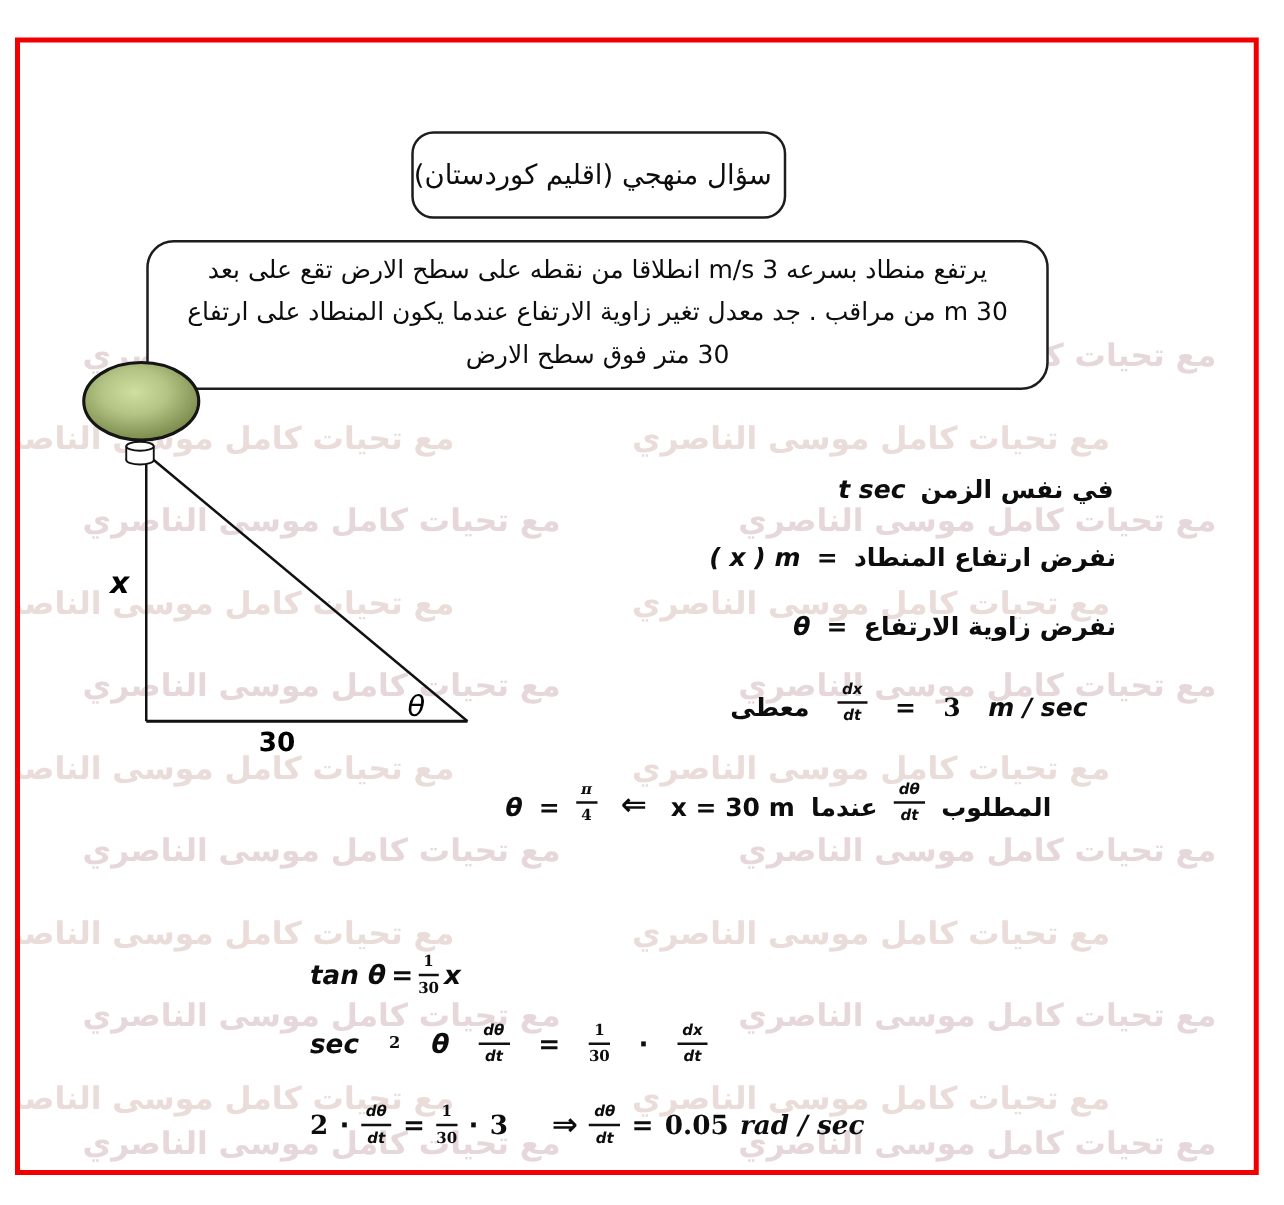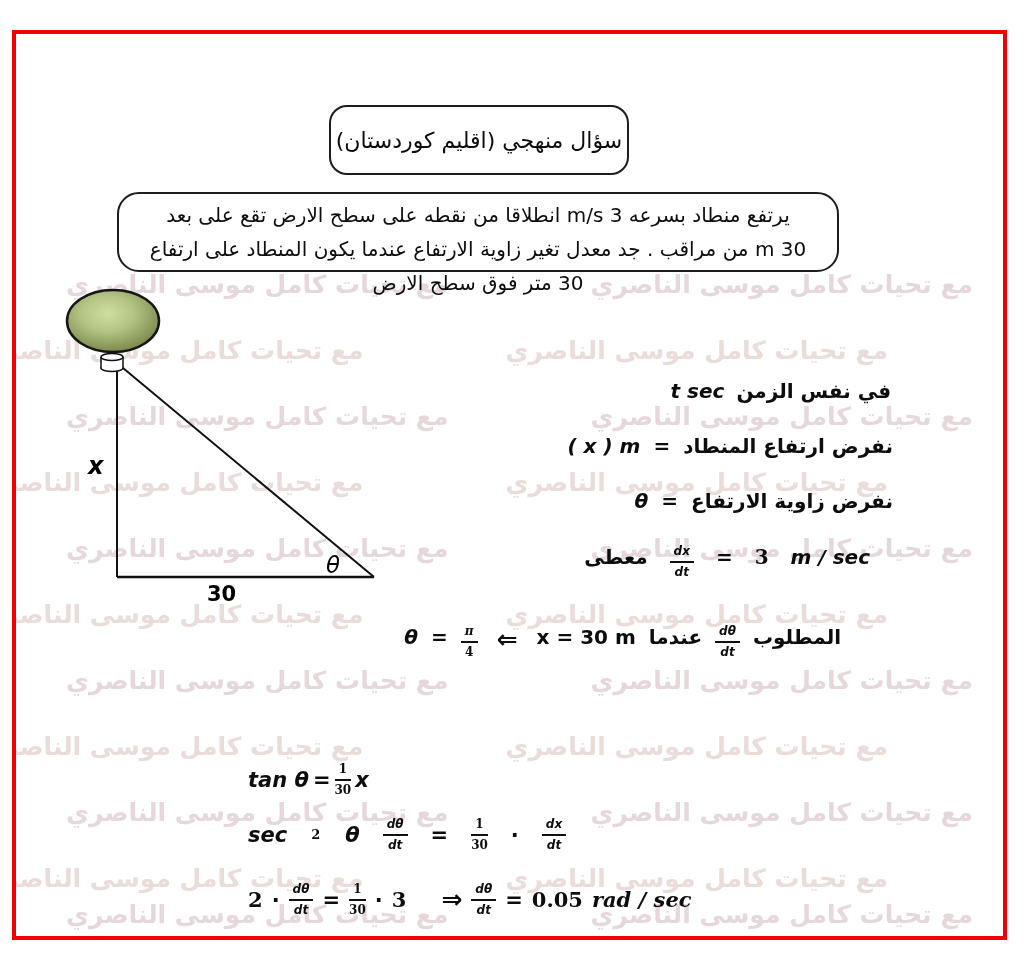--- a/index.html
+++ b/index.html
@@ -17,34 +17,34 @@
     position:absolute;left:50px;right:30px;height:32px;
     display:flex;justify-content:space-between;direction:rtl;
     font-size:25px;font-weight:bold;color:#e6d8da;
     white-space:nowrap;pointer-events:none;
   }
   .wm-row.alt{transform:translateX(-85px);color:#e9dcd9;}
   
   .title-box{
     position:absolute;left:313px;top:71px;width:296px;height:66px;
     border:2px solid #1d1d1d;border-radius:18px;background:#fff;
-    display:flex;align-items:center;justify-content:center;
+    display:flex;align-items:center;justify-content:flex-end;
     font-size:22px;z-index:3;direction:rtl;
   }
   .problem-box{
-    position:absolute;left:101px;top:158px;width:722px;height:80px;
+    position:absolute;left:101px;top:158px;width:722px;height:120px;
     border:2px solid #1d1d1d;border-radius:22px;background:#fff;
     z-index:2;direction:rtl;text-align:center;
     font-size:20px;line-height:34px;padding-top:4px;box-sizing:border-box;
   }
   
   .diagram{position:absolute;left:28px;top:248px;z-index:3;}
   
   .sline{
-    position:absolute;display:flex;align-items:flex-start;z-index:3;
+    position:absolute;display:flex;align-items:flex-end;z-index:3;
     font-size:20px;font-weight:bold;white-space:nowrap;
   }
   .sline .ar{font-weight:bold;}
   .m-it{font-style:italic;font-weight:bold;}
   .m-sr{font-family:"DejaVu Serif",serif;font-weight:bold;}
   .m-sr-it{font-family:"DejaVu Serif",serif;font-weight:bold;font-style:italic;}
   .frac{display:inline-flex;flex-direction:column;align-items:center;line-height:1.05;font-size:12px;}
   .frac .top{border-bottom:2px solid #111;padding:0 4px 3px;}
   .frac .bot{padding-top:3px;}
   .arrow{font-size:25px;font-weight:bold;}

